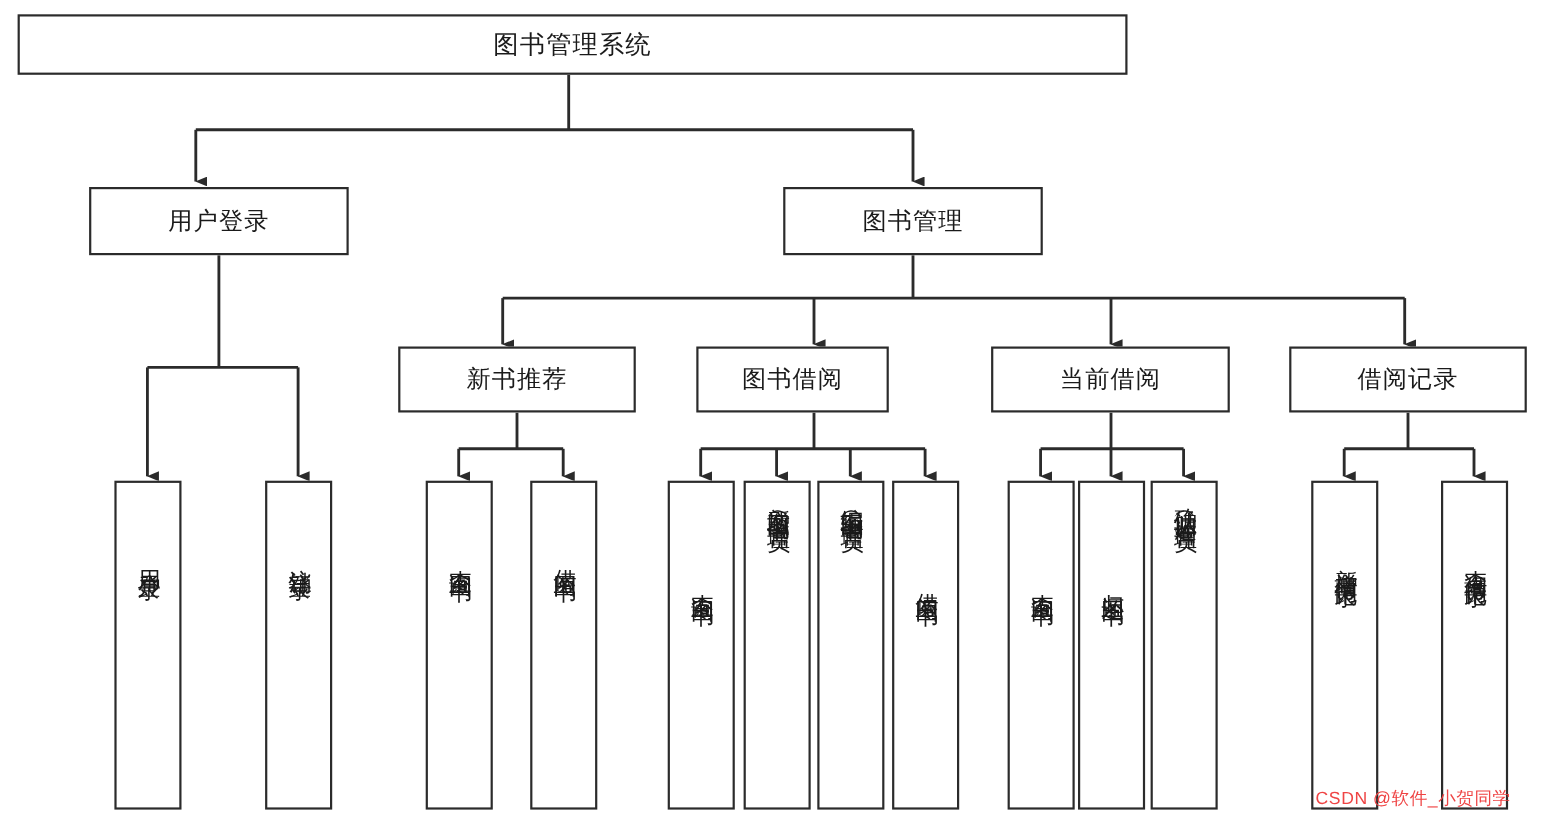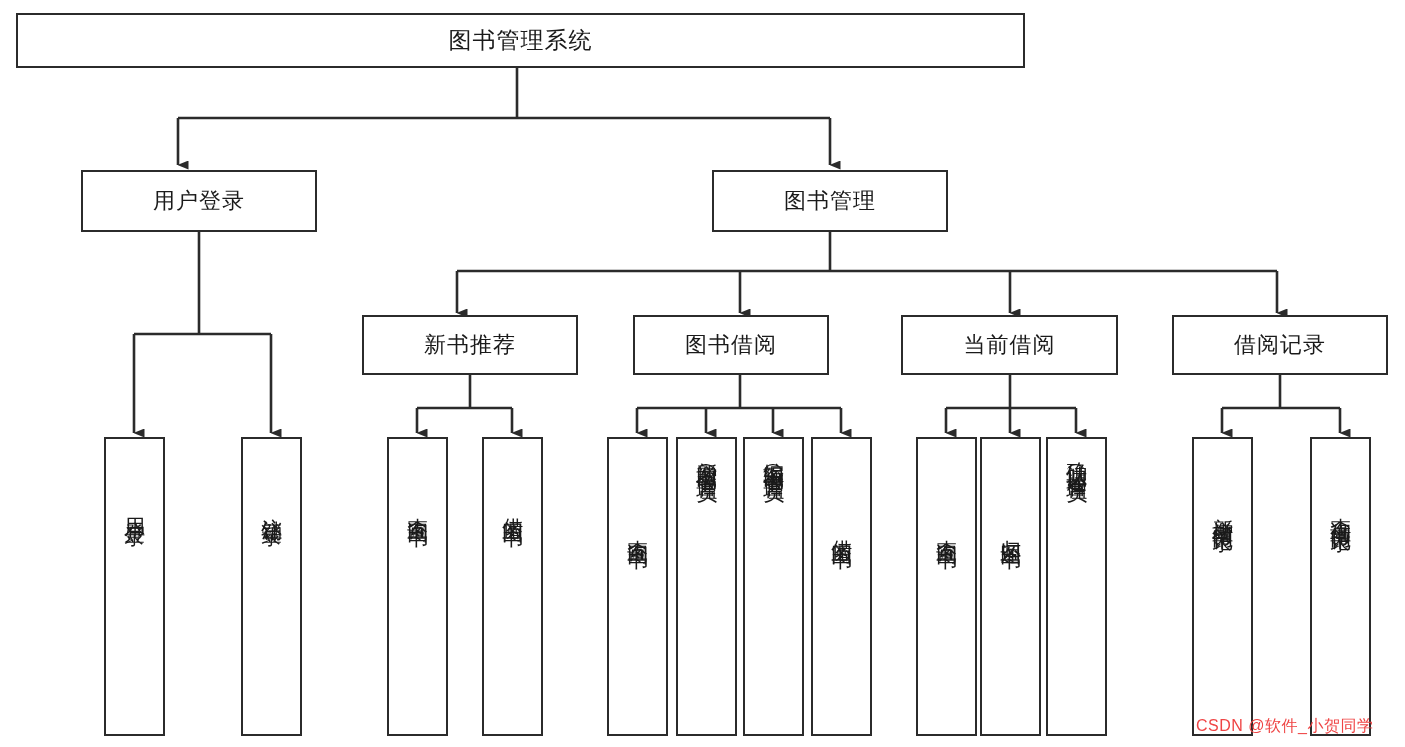--- a/index.html
+++ b/index.html
@@ -127,21 +127,21 @@
   <div class="node" style="left:81px;top:170px;width:236px;height:62px;">
     <span class="label">用户登录</span>
   </div>
   <div class="node" style="left:712px;top:170px;width:236px;height:62px;">
     <span class="label">图书管理</span>
   </div>
 
   <div class="node" style="left:362px;top:315px;width:216px;height:60px;">
     <span class="label">新书推荐</span>
   </div>
-  <div class="node" style="left:633px;top:315px;width:196px;height:60px;">
+  <div class="node" style="left:633px;top:315px;width:175px;height:60px;">
     <span class="label">图书借阅</span>
   </div>
   <div class="node" style="left:901px;top:315px;width:217px;height:60px;">
     <span class="label">当前借阅</span>
   </div>
   <div class="node" style="left:1172px;top:315px;width:216px;height:60px;">
     <span class="label">借阅记录</span>
   </div>
 
   <div class="node vertical mid" style="left:104px;top:437px;width:61px;height:299px;">

